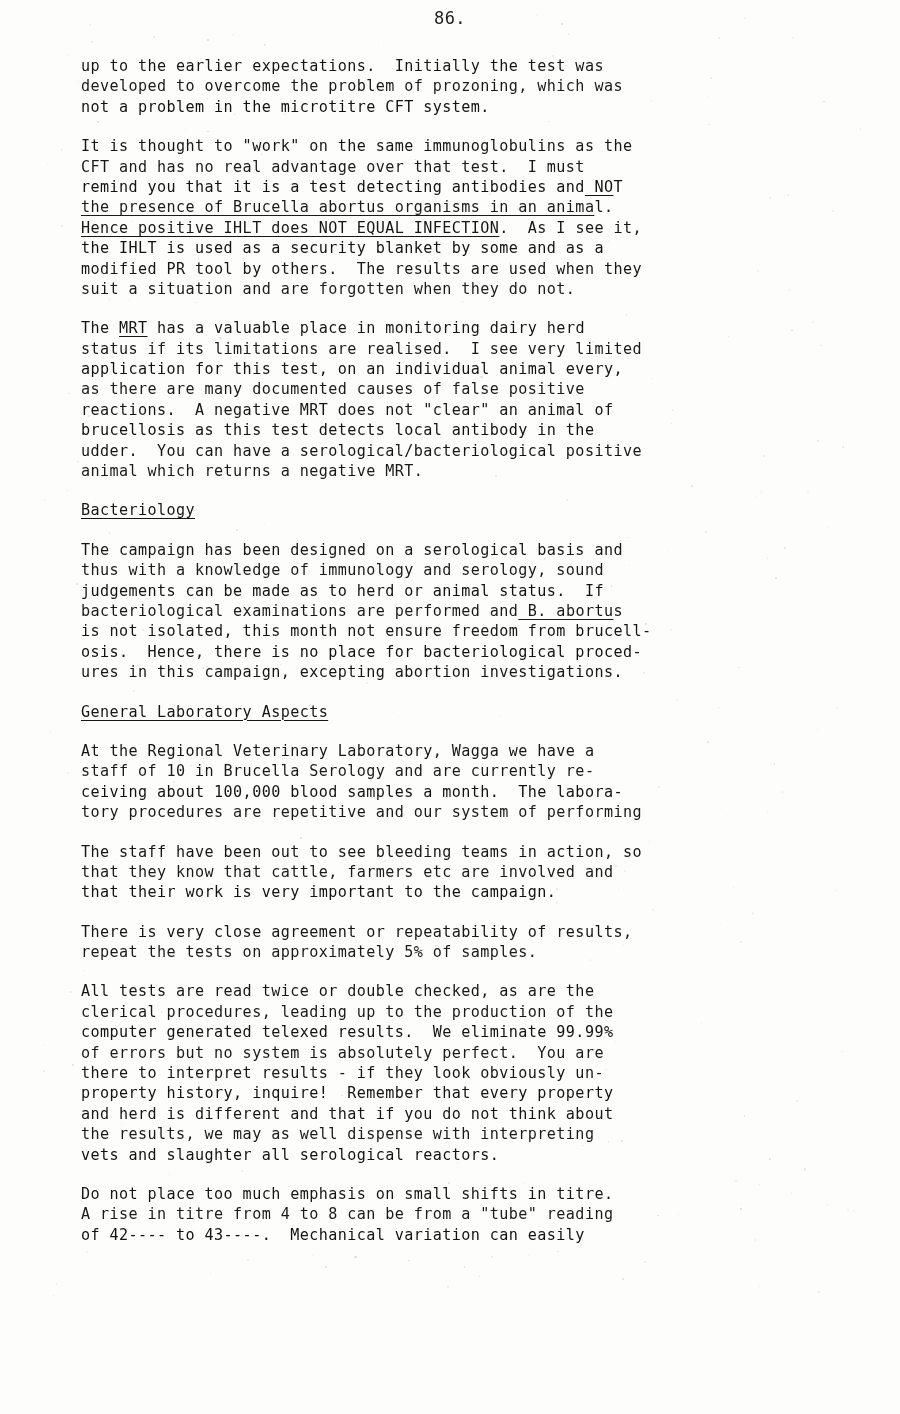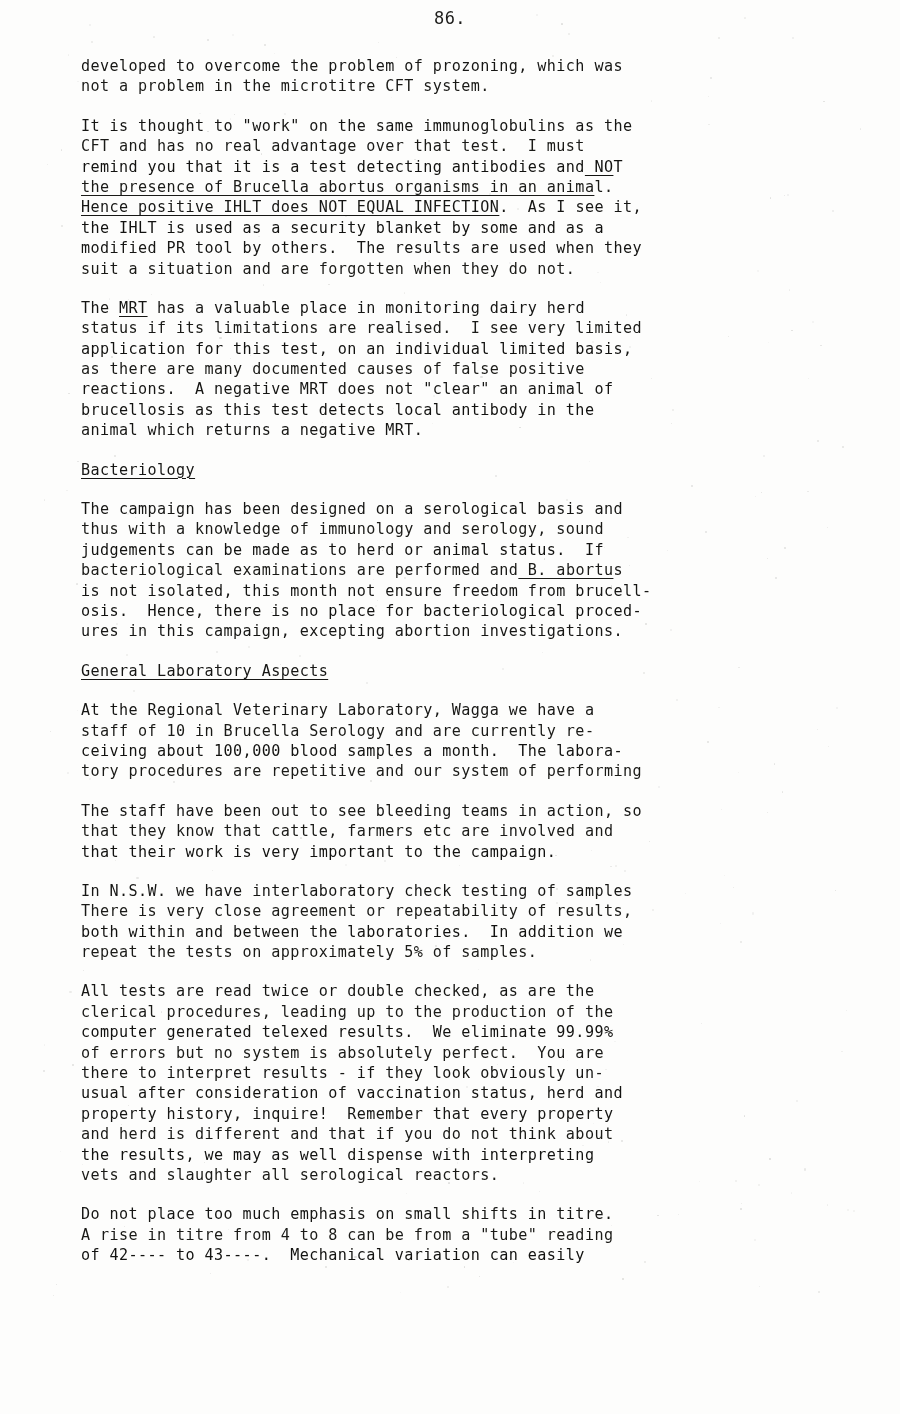--- a/index.html
+++ b/index.html
@@ -401,40 +401,42 @@
       <span style="width: 1.1px; height: 1.1px; left: 244.5px; top: 856.2px; opacity: 0.49;"></span>
       <span style="width: 2.04px; height: 2.04px; left: 264.3px; top: 43.8px; opacity: 0.57;"></span>
     </div>
 
   <div class="folio">
     <span>86.</span>
   </div>
 
   <div id="body-text">
       <div class="para">
+        <div class="line">up to the earlier expectations.  Initially the test was</div>
         <div class="line">developed to overcome the problem of prozoning, which was</div>
         <div class="line">not a problem in the microtitre CFT system.</div>
       </div>
       <div class="para">
         <div class="line">It is thought to "work" on the same immunoglobulins as the</div>
         <div class="line">CFT and has no real advantage over that test.  I must</div>
         <div class="line">remind you that it is a test detecting antibodies and<span class="u"> NO</span>T</div>
         <div class="line"><span class="u">the presence of Brucella abortus organisms in an anima</span>l.</div>
         <div class="line"><span class="u">Hence positive IHLT does NOT EQUAL INFECTION</span>.  As I see it,</div>
         <div class="line">the IHLT is used as a security blanket by some and as a</div>
         <div class="line">modified PR tool by others.  The results are used when they</div>
         <div class="line">suit a situation and are forgotten when they do not.</div>
       </div>
       <div class="para">
         <div class="line">The <span class="u">MRT</span> has a valuable place in monitoring dairy herd</div>
         <div class="line">status if its limitations are realised.  I see very limited</div>
-        <div class="line">application for this test, on an individual limited basis,</div>
+        <div class="line">application for this test, on an individual animal every,</div>
         <div class="line">as there are many documented causes of false positive</div>
         <div class="line">reactions.  A negative MRT does not "clear" an animal of</div>
         <div class="line">brucellosis as this test detects local antibody in the</div>
+        <div class="line">udder.  You can have a serological/bacteriological positive</div>
         <div class="line">animal which returns a negative MRT.</div>
       </div>
       <div class="heading">
         <div class="line">Bacteriology</div>
       </div>
       <div class="para">
         <div class="line">The campaign has been designed on a serological basis and</div>
         <div class="line">thus with a knowledge of immunology and serology, sound</div>
         <div class="line">judgements can be made as to herd or animal status.  If</div>
         <div class="line">bacteriological examinations are performed and<span class="u"> B. abortu</span>s</div>
@@ -450,32 +452,29 @@
         <div class="line">staff of 10 in Brucella Serology and are currently re-</div>
         <div class="line">ceiving about 100,000 blood samples a month.  The labora-</div>
         <div class="line">tory procedures are repetitive and our system of performing</div>
       </div>
       <div class="para">
         <div class="line">The staff have been out to see bleeding teams in action, so</div>
         <div class="line">that they know that cattle, farmers etc are involved and</div>
         <div class="line">that their work is very important to the campaign.</div>
       </div>
       <div class="para">
-        <div class="line">In N.S.W. we have interlaboratory check testing of samples</div>
         <div class="line">There is very close agreement or repeatability of results,</div>
-        <div class="line">both within and between the laboratories.  In addition we</div>
         <div class="line">repeat the tests on approximately 5% of samples.</div>
       </div>
       <div class="para">
         <div class="line">All tests are read twice or double checked, as are the</div>
         <div class="line">clerical procedures, leading up to the production of the</div>
         <div class="line">computer generated telexed results.  We eliminate 99.99%</div>
         <div class="line">of errors but no system is absolutely perfect.  You are</div>
         <div class="line">there to interpret results - if they look obviously un-</div>
-        <div class="line">usual after consideration of vaccination status, herd and</div>
         <div class="line">property history, inquire!  Remember that every property</div>
         <div class="line">and herd is different and that if you do not think about</div>
         <div class="line">the results, we may as well dispense with interpreting</div>
         <div class="line">vets and slaughter all serological reactors.</div>
       </div>
       <div class="para">
         <div class="line">Do not place too much emphasis on small shifts in titre.</div>
         <div class="line">A rise in titre from 4 to 8 can be from a "tube" reading</div>
         <div class="line">of 42---- to 43----.  Mechanical variation can easily</div>
       </div>

